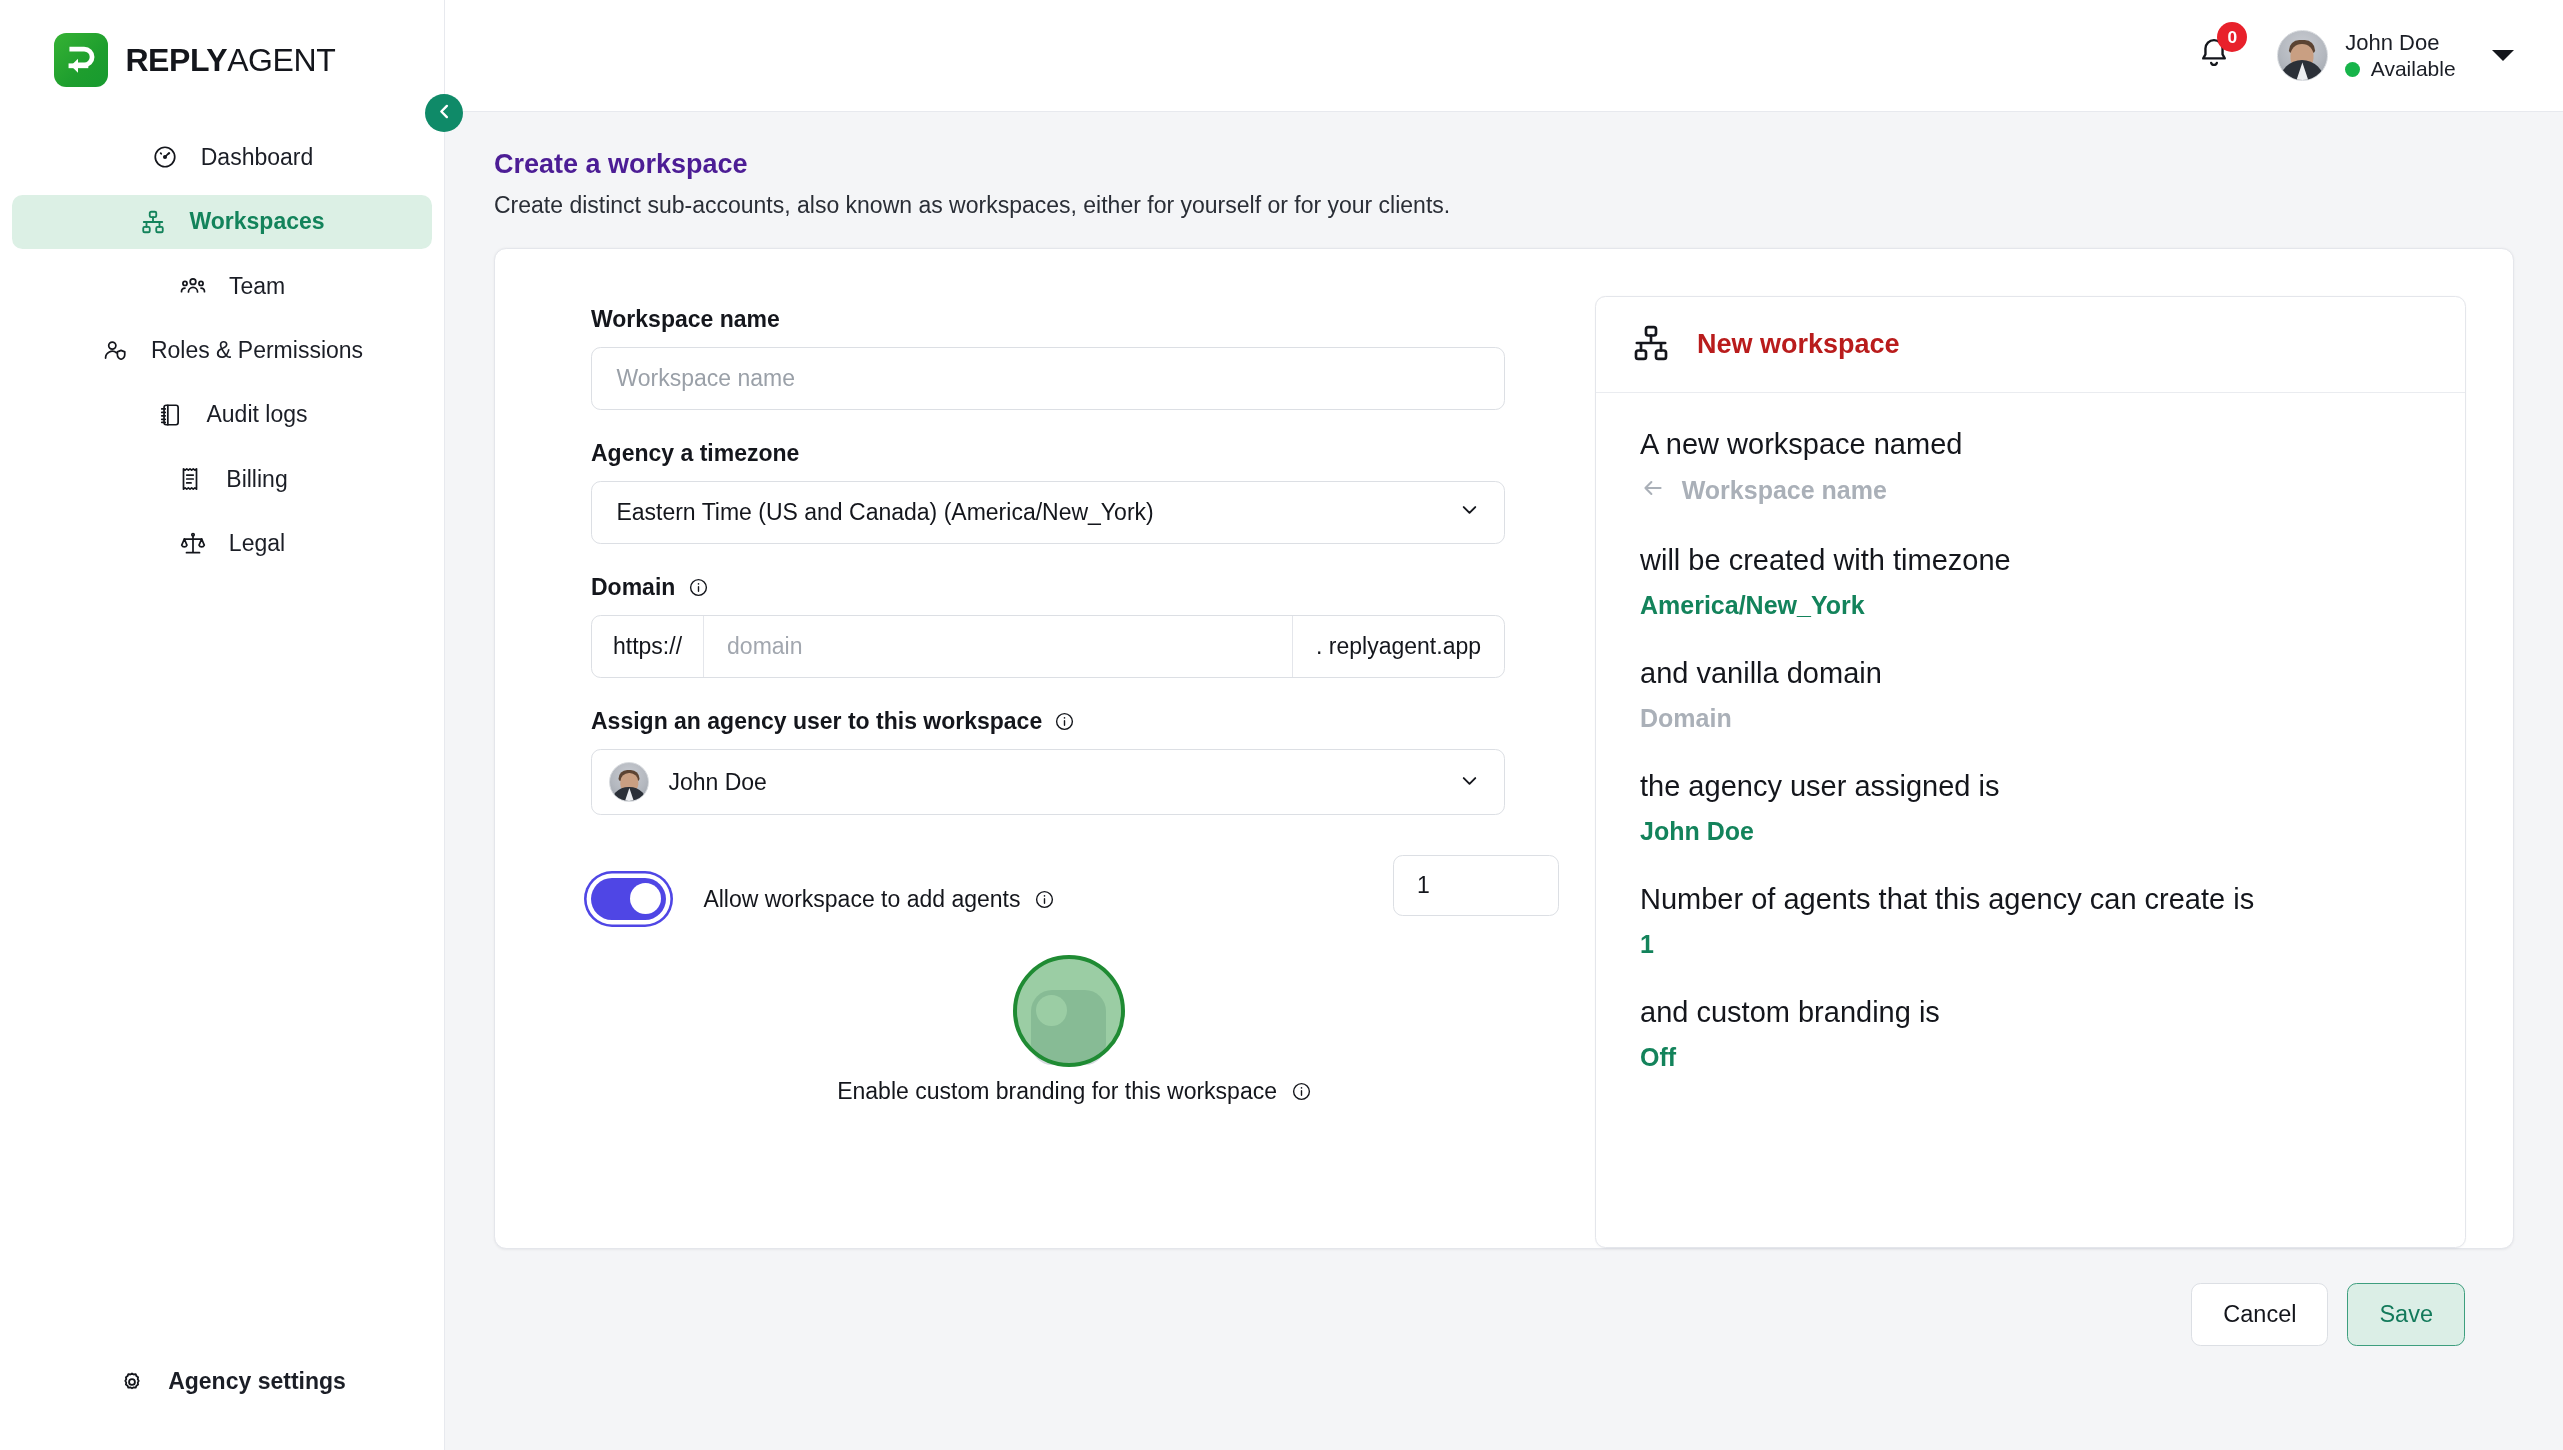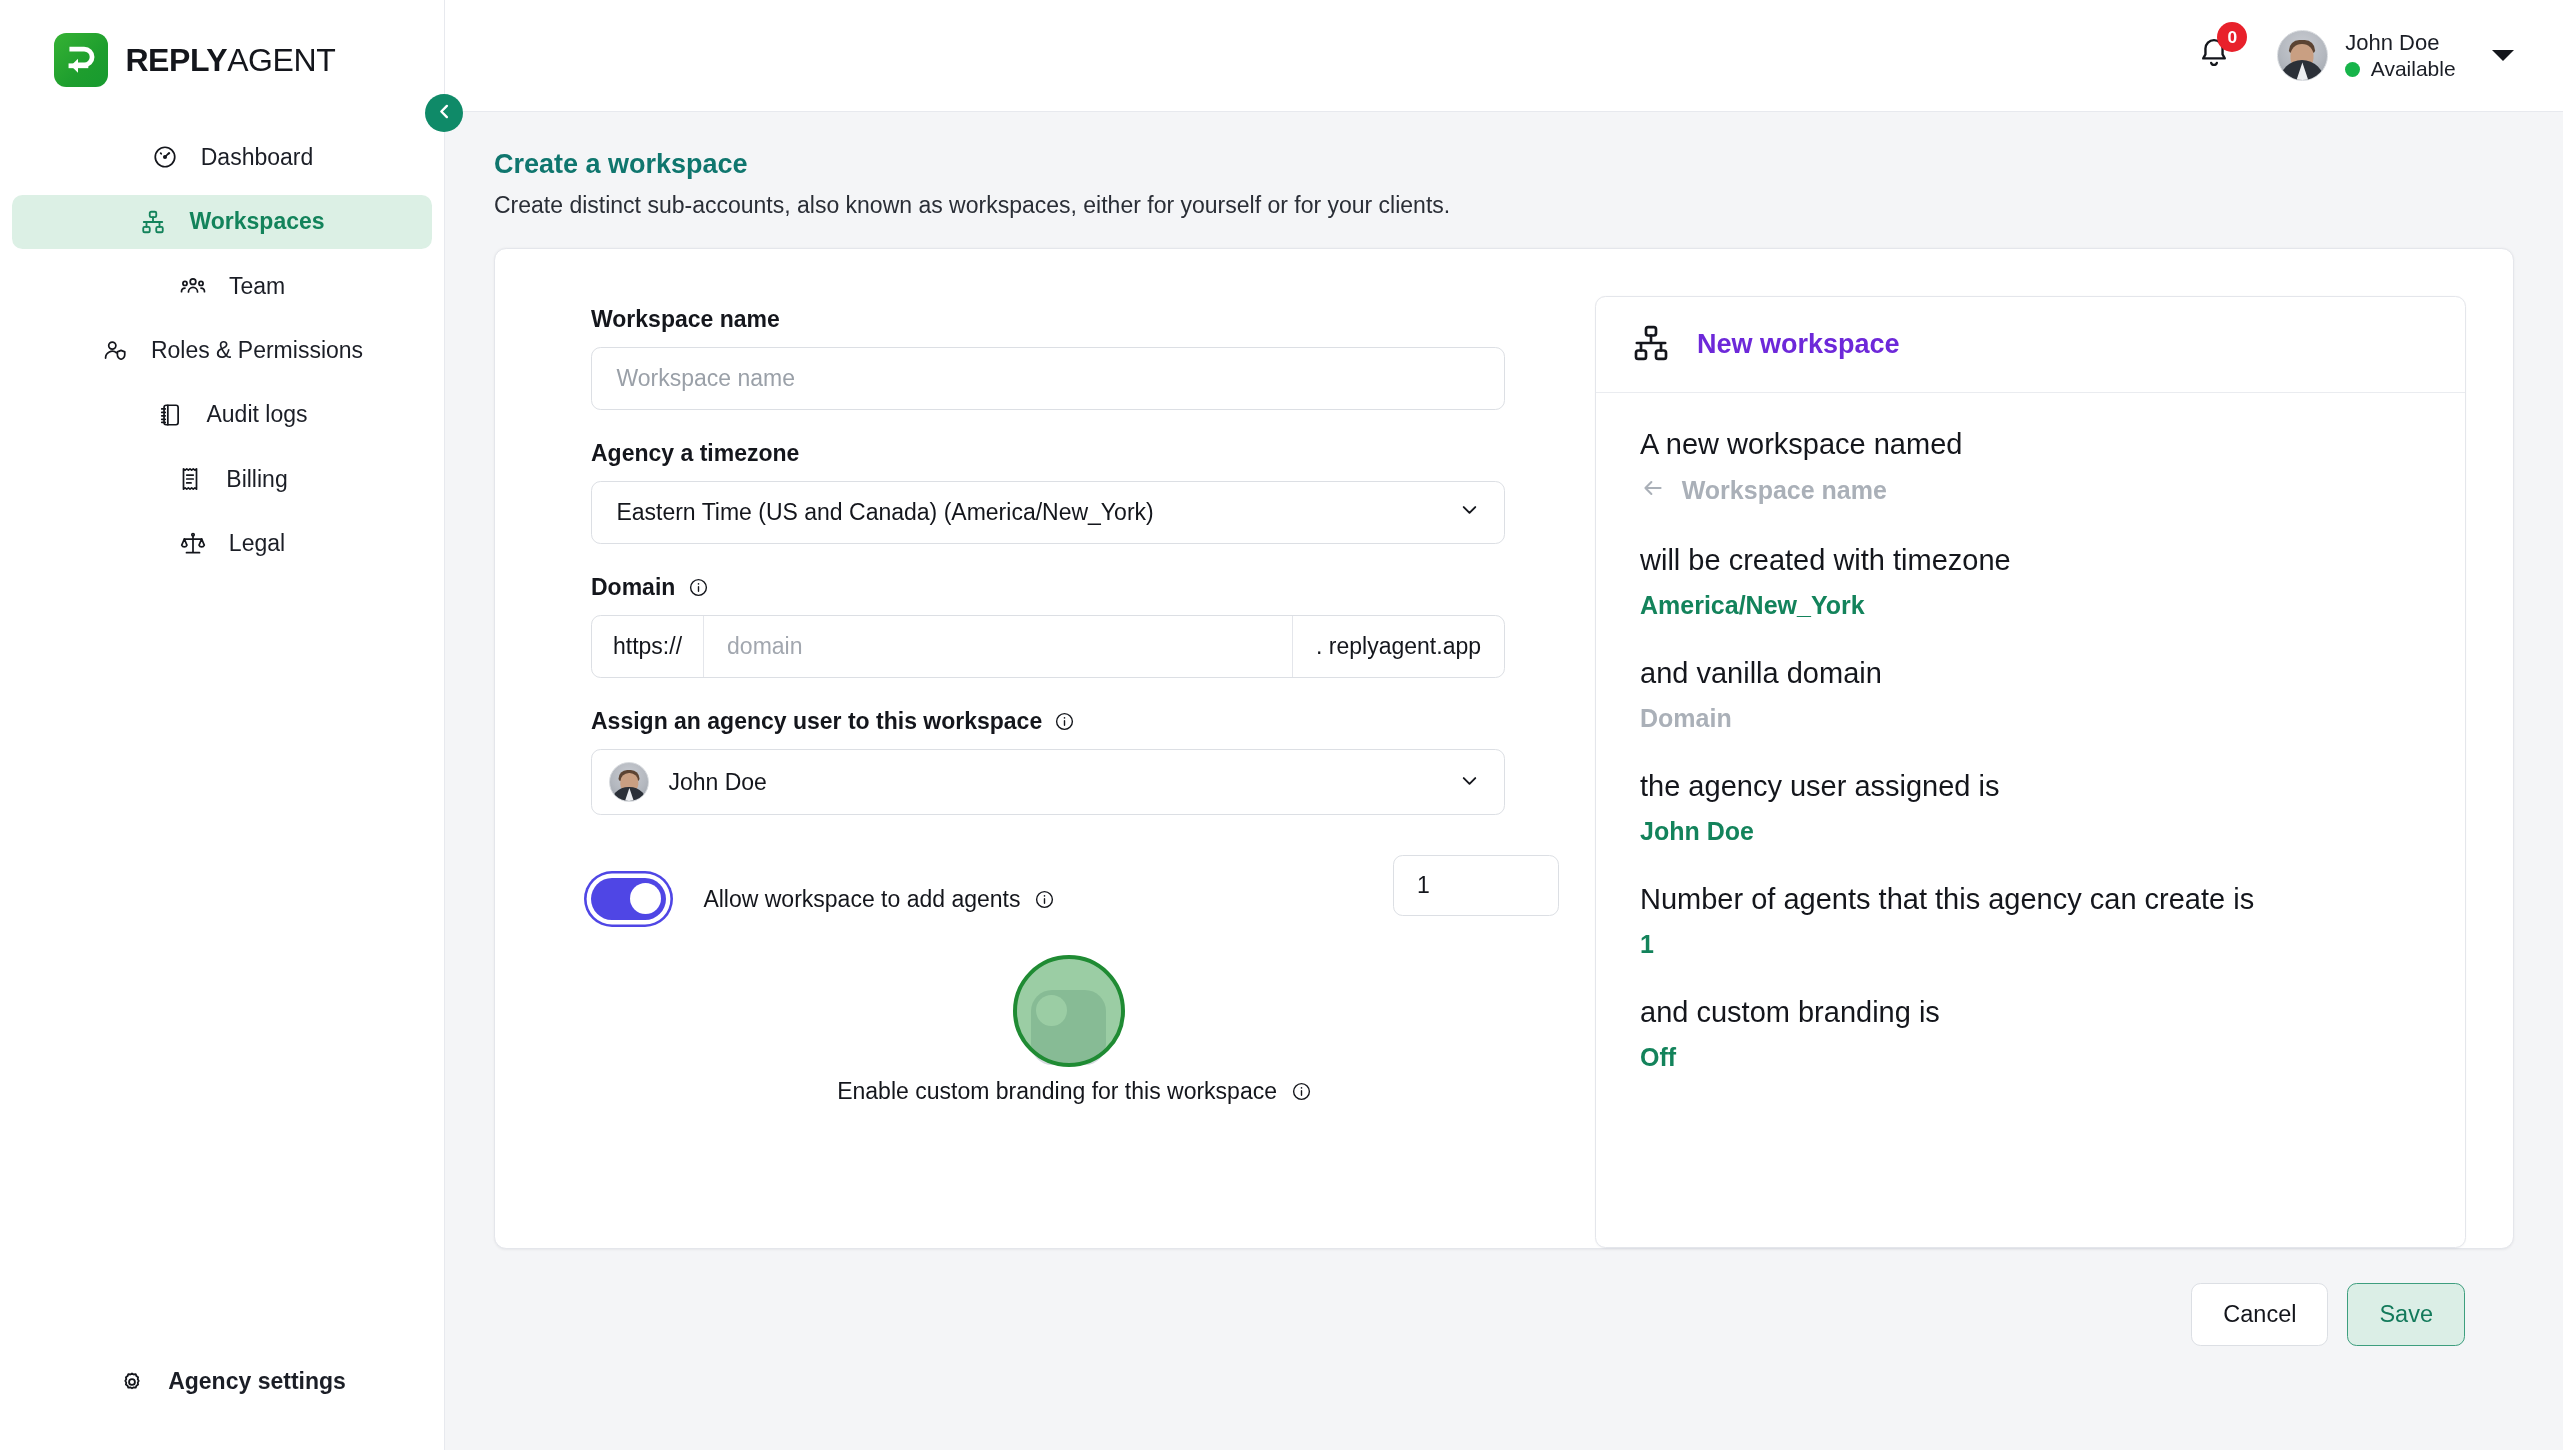--- a/index.html
+++ b/index.html
@@ -80,21 +80,21 @@
     width: 45px; height: 23px; border-radius: 23px 23px 0 0; background:#2b3038; }
   .avatar .shirt { position:absolute; left:50%; bottom:-3.5px; transform:translateX(-50%);
     width: 14px; height: 21px; background:#eceef1; clip-path: polygon(50% 0,100% 100%,0 100%); }
   .user-meta { display: flex; flex-direction: column; gap: 2.6px; }
   .user-name { font-size: 22px; color: #1b1e26; line-height: 1.15; }
   .user-status { display: flex; align-items: center; gap: 10.5px; font-size: 21px; color: #1b1e26; }
   .dot-green { width: 15px; height: 15px; border-radius: 50%; background: #17b44a; flex: 0 0 15px; }
   .caret-down { width: 0; height: 0; border-left: 11.3px solid transparent; border-right: 11.3px solid transparent; border-top: 11.3px solid #14161c; margin-left: 19px; cursor:pointer; }
 
   .content { flex: 1 1 auto; padding: 37px 49px 0 49px; overflow: hidden; }
-  .page-title { font-size: 27px; font-weight: 700; color: #0f766e; }
+  .page-title { font-size: 27px; font-weight: 700; color: #4c1d95; }
   .page-sub { font-size: 23px; color: #2a2e36; margin-top: 12.2px; }
 
   .panel {
     margin-top: 29px; background: #ffffff; border: 0.9px solid #e4e6eb; border-radius: 12.2px;
     box-shadow: 0 0.9px 2.6px rgba(16,24,40,.06);
     display: flex; gap: 0; padding: 38px 40px 56px 40px; height: 1001px;
   }
   .form-col { width: 1011px; flex: 0 0 1011px; padding-left: 56px; padding-top: 19px; }
   .summary-col { flex: 1 1 auto; padding-left: 49px; padding-right: 7px; padding-top: 8.7px; }
 
@@ -161,21 +161,21 @@
   .count-input {
     position: absolute; left: 802px; top: -23px;
     width: 166px; height: 61px; border: 0.9px solid #dcdfe4; border-radius: 9.6px;
     background: #fff; display: flex; align-items: center; padding: 0 23px;
     font-size: 23px; color: #14161c;
   }
 
   
   .summary-card { border: 0.9px solid #e4e6eb; border-radius: 10.5px; background: #fff; height: 952px; box-shadow: 0 0.9px 1.7px rgba(16,24,40,.04); }
   .summary-head { display: flex; align-items: center; gap: 26px; padding: 26px 35px; border-bottom: 0.9px solid #eaecf0; }
-  .summary-title { font-size: 27px; font-weight: 700; color: #6d28d9; }
+  .summary-title { font-size: 27px; font-weight: 700; color: #b91c1c; }
   .summary-body { padding: 35px 44px; }
   .sum-block { margin-bottom: 37px; }
   .sum-block:last-child { margin-bottom: 0; }
   .sum-q { font-size: 29px; color: #14161c; }
   .sum-a { font-size: 25px; font-weight: 700; color: #13835b; margin-top: 14px; }
   .sum-a.muted { color: #aab0b8; font-weight: 700; display: flex; align-items: center; gap: 15.7px; }
 
   
   .footer { height: 131px; display: flex; align-items: center; justify-content: flex-end; gap: 19px; padding: 0 49px; flex: 0 0 131px; }
   .btn { height: 63px; border-radius: 9.6px; font-size: 23.5px; display: flex; align-items: center; justify-content: center; cursor: pointer; padding: 0 31px; }

